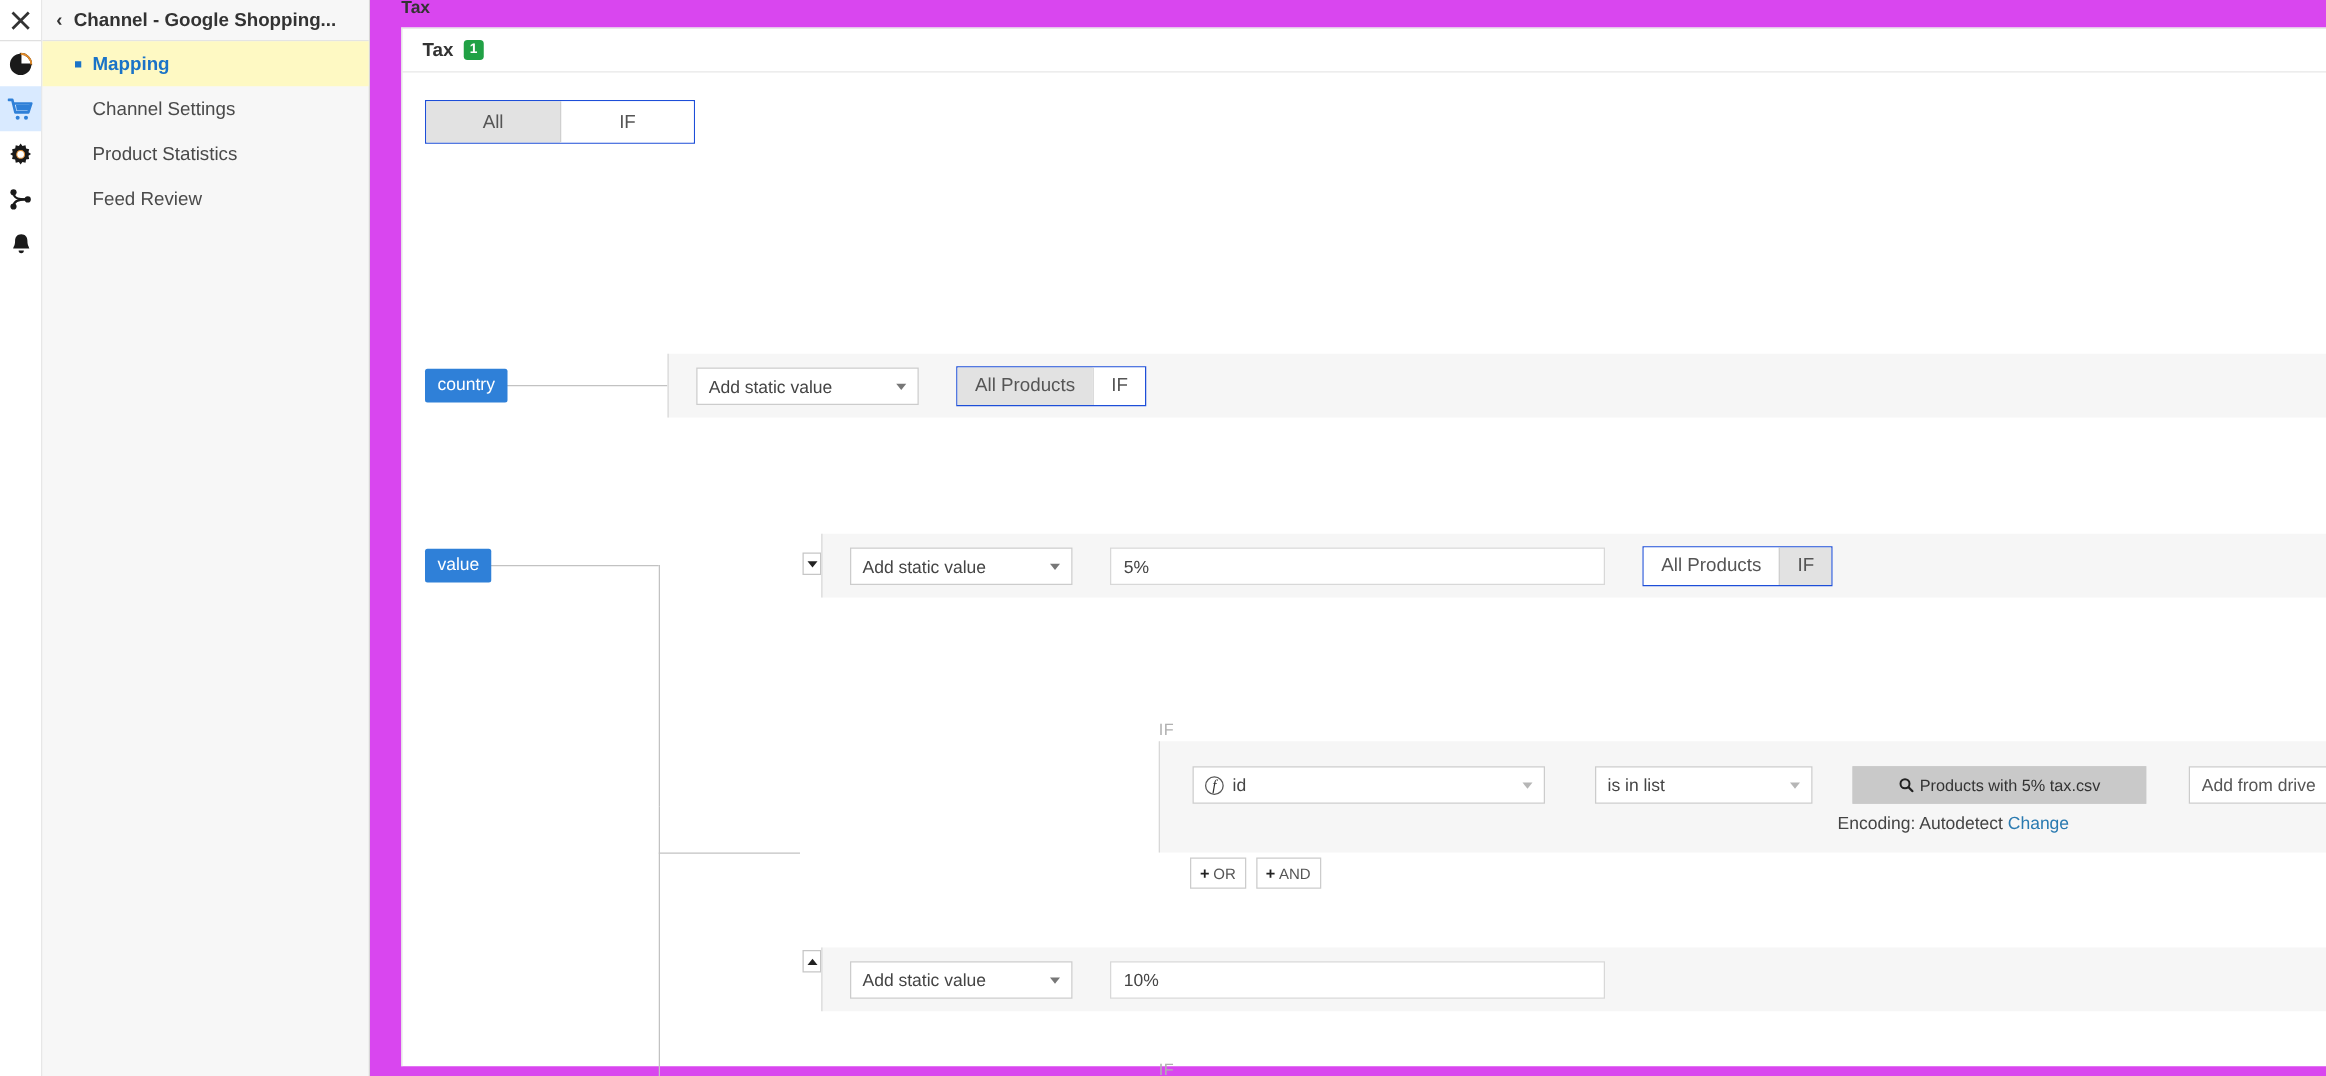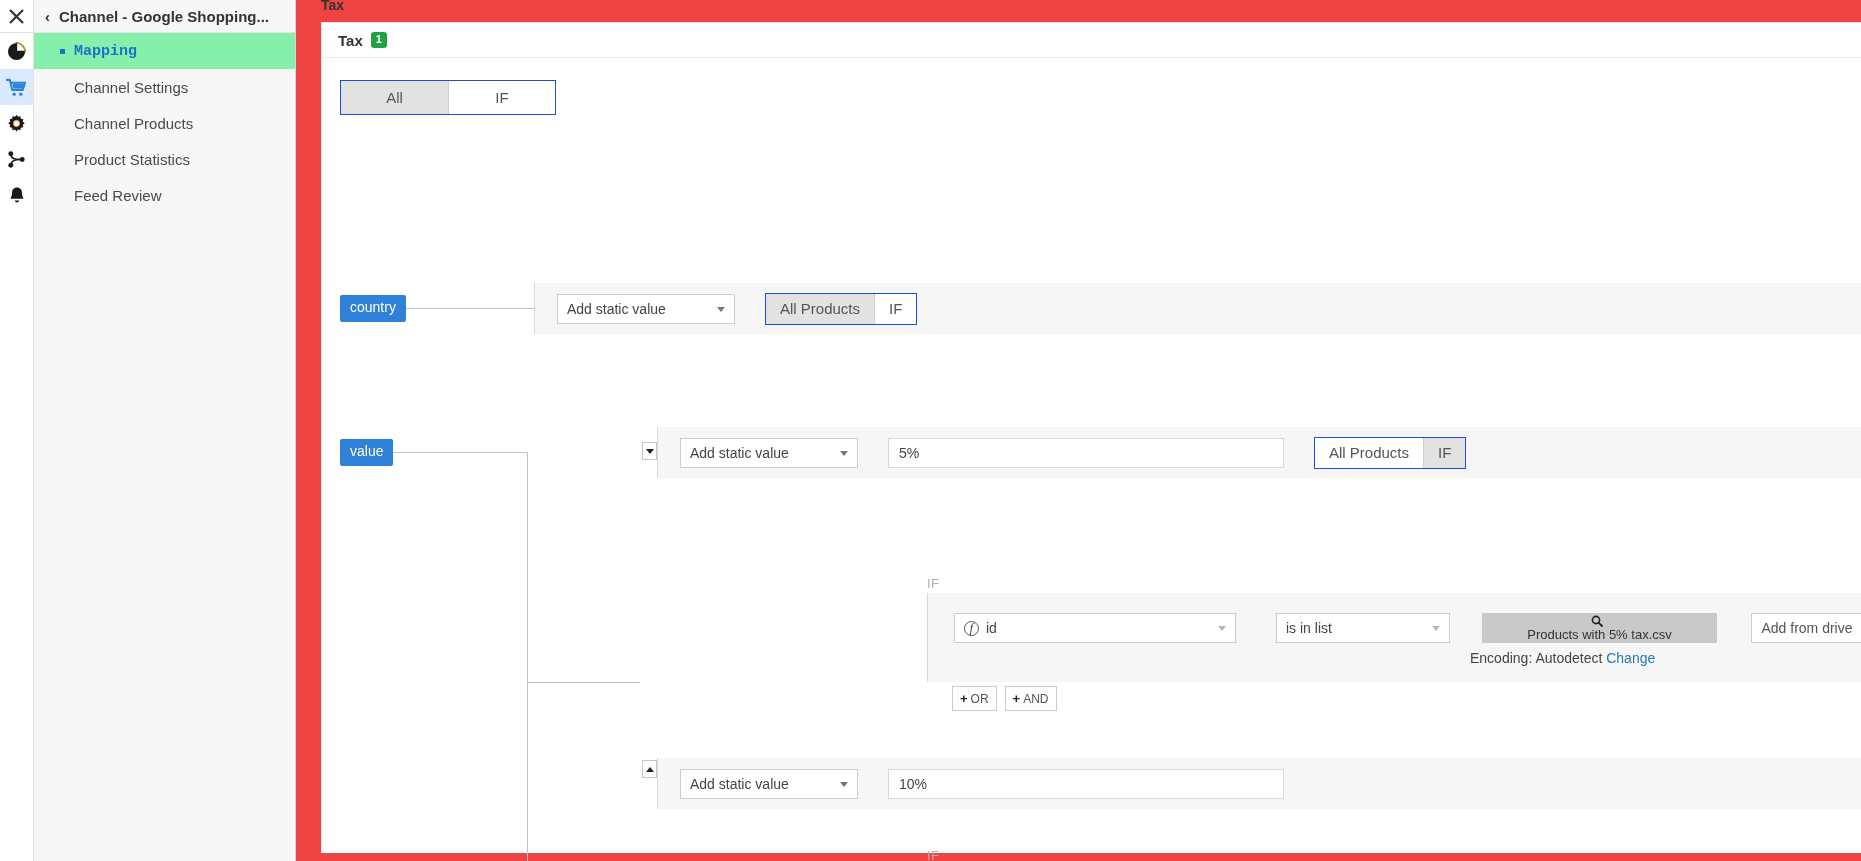--- a/index.html
+++ b/index.html
@@ -64,37 +64,36 @@
     height: 36px;
     display: flex; align-items: center;
     padding-left: 40px;
     font-size: 15px;
     color: #4a4a4a;
     position: relative;
     cursor: pointer;
     white-space: nowrap;
   }
   .nav-item.active {
-    background: #86efac;
+    background: #fef9c3;
     color: #1a73c7;
     font-weight: bold;
-    font-family: Liberation Mono, monospace;
   }
   .nav-item.active::before {
     content: "";
     position: absolute;
     left: 26px; top: 16px;
     width: 5px; height: 5px;
     background: #1a73c7;
   }
 
   
   .main {
     flex: 1 1 auto;
-    background: #ef4444;
+    background: #d946ef;
     position: relative;
     overflow: hidden;
     padding-left: 13px;
   }
   .page-title {
     font-size: 14px;
     font-weight: bold;
     color: #333;
     padding: 0 0 9px 12px;
     margin-top: -3px;
@@ -269,21 +268,20 @@
   .file-btn {
     height: 30px;
     background: #c9c9c9;
     border: 1px solid #c9c9c9;
     display: inline-flex; align-items: center; justify-content: center;
     font-size: 13px;
     color: #333;
     padding: 0 12px;
     cursor: pointer;
     white-space: nowrap;
-    flex-direction: column;
   }
   .encoding {
     position: absolute;
     font-size: 14px;
     color: #444;
   }
   .encoding a { color: #2a7ab0; text-decoration: none; cursor: pointer; }
 
   
   .line { position: absolute; background: #c2c2c2; }
@@ -355,23 +353,20 @@
   <div class="sidebar">
     <div class="sidebar-header">
       <span class="back-chevron">‹</span>
       <span>Channel - Google Shopping...</span>
     </div>
     <div class="nav-item active">
       <span>Mapping</span>
     </div>
     <div class="nav-item">
       <span>Channel Settings</span>
-    </div>
-    <div class="nav-item">
-      <span>Channel Products</span>
     </div>
     <div class="nav-item">
       <span>Product Statistics</span>
     </div>
     <div class="nav-item">
       <span>Feed Review</span>
     </div>
   </div>
 
   <div class="main">

